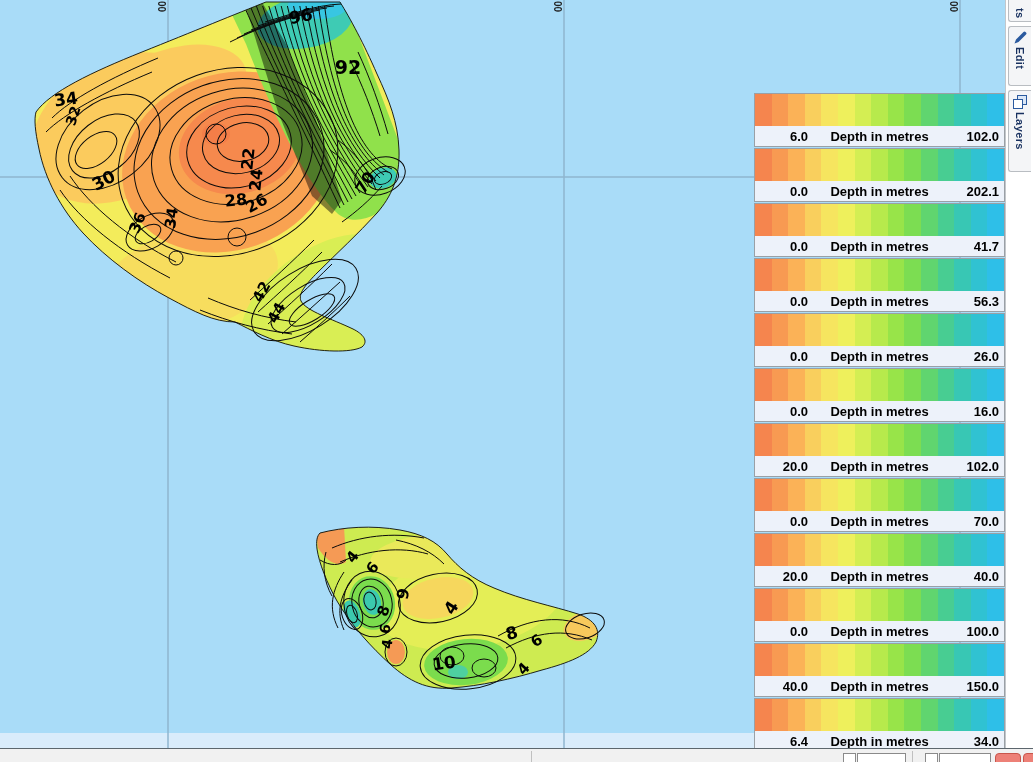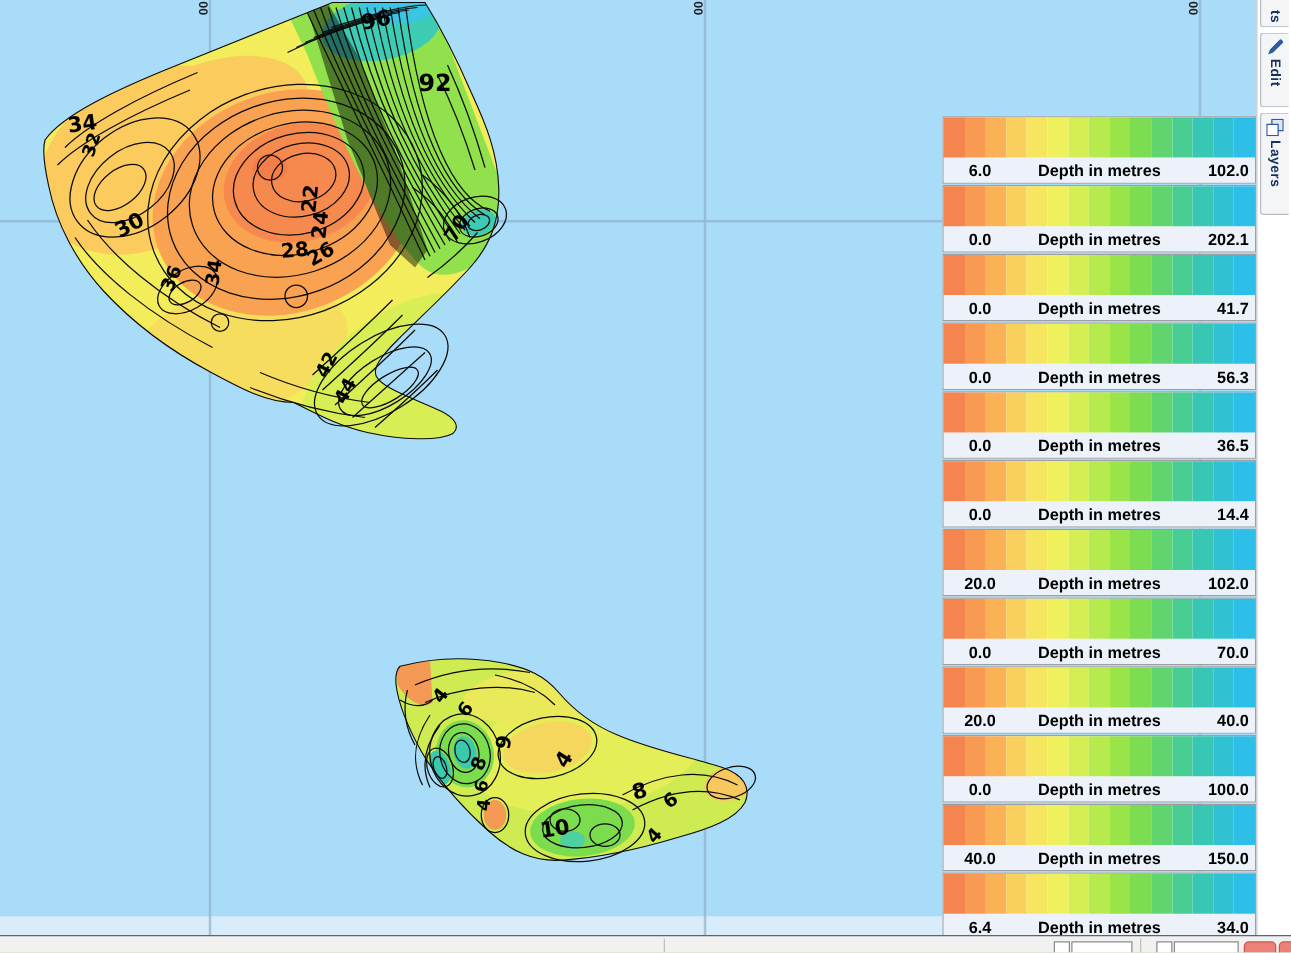--- a/index.html
+++ b/index.html
@@ -18,21 +18,21 @@
   #map-svg .contour{stroke:#0b0b0b;stroke-width:1;fill:none;}
   #map-svg .clabel{font-family:"DejaVu Sans","Liberation Sans",sans-serif;font-weight:bold;fill:#000;}
 
   
   #legend-panel{position:absolute;left:754px;top:93px;width:251px;}
   .legend-entry{box-sizing:border-box;height:54px;margin-bottom:1px;border:1px solid #9aa0a6;background:#fff;}
   .legend-bar{display:flex;height:32px;width:100%;}
   .legend-bar .band{flex:1;}
   .legend-row{display:flex;align-items:center;height:20px;background:#edf2fa;
      font-size:13px;font-weight:bold;color:#000;padding:0 5px;}
-  .legend-min{width:48px;text-align:center;}
+  .legend-min{width:48px;text-align:right;}
   .legend-title{flex:1;text-align:center;}
   .legend-max{width:48px;text-align:right;}
 
   
   #side-tab-strip{position:absolute;left:1005px;top:0;width:28px;height:748px;background:#ffffff;}
   #side-tab-strip .vdivider{position:absolute;left:0;top:0;width:1px;height:748px;background:#c3c7cb;}
   .side-tab{position:absolute;left:3px;width:23px;box-sizing:border-box;
      background:#f4f5f7;border:1px solid #b9bdc2;border-right:none;border-radius:3px 0 0 3px;
      display:flex;flex-direction:column;align-items:center;gap:3px;padding-top:4px;cursor:pointer;}
   .side-tab .tab-label{writing-mode:vertical-rl;font-size:11px;font-weight:bold;color:#17305f;letter-spacing:.4px;}
@@ -340,45 +340,45 @@
           <div class="band" style="background: rgb(124, 221, 82);"></div>
           <div class="band" style="background: rgb(96, 213, 111);"></div>
           <div class="band" style="background: rgb(72, 205, 146);"></div>
           <div class="band" style="background: rgb(56, 199, 180);"></div>
           <div class="band" style="background: rgb(48, 194, 210);"></div>
           <div class="band" style="background: rgb(46, 191, 232);"></div>
         </div>
         <div class="legend-row">
           <div class="legend-min">0.0</div>
           <div class="legend-title">Depth in metres</div>
-          <div class="legend-max">36.5</div>
-        </div>
-      </div>
-      <div class="legend-entry">
-        <div class="legend-bar">
-          <div class="band" style="background: rgb(245, 133, 78);"></div>
-          <div class="band" style="background: rgb(248, 154, 82);"></div>
-          <div class="band" style="background: rgb(251, 178, 87);"></div>
-          <div class="band" style="background: rgb(249, 207, 93);"></div>
-          <div class="band" style="background: rgb(246, 229, 95);"></div>
-          <div class="band" style="background: rgb(238, 240, 92);"></div>
-          <div class="band" style="background: rgb(212, 238, 83);"></div>
-          <div class="band" style="background: rgb(183, 234, 76);"></div>
-          <div class="band" style="background: rgb(152, 228, 73);"></div>
-          <div class="band" style="background: rgb(124, 221, 82);"></div>
-          <div class="band" style="background: rgb(96, 213, 111);"></div>
-          <div class="band" style="background: rgb(72, 205, 146);"></div>
-          <div class="band" style="background: rgb(56, 199, 180);"></div>
-          <div class="band" style="background: rgb(48, 194, 210);"></div>
-          <div class="band" style="background: rgb(46, 191, 232);"></div>
-        </div>
-        <div class="legend-row">
-          <div class="legend-min">0.0</div>
-          <div class="legend-title">Depth in metres</div>
-          <div class="legend-max">14.4</div>
+          <div class="legend-max">26.0</div>
+        </div>
+      </div>
+      <div class="legend-entry">
+        <div class="legend-bar">
+          <div class="band" style="background: rgb(245, 133, 78);"></div>
+          <div class="band" style="background: rgb(248, 154, 82);"></div>
+          <div class="band" style="background: rgb(251, 178, 87);"></div>
+          <div class="band" style="background: rgb(249, 207, 93);"></div>
+          <div class="band" style="background: rgb(246, 229, 95);"></div>
+          <div class="band" style="background: rgb(238, 240, 92);"></div>
+          <div class="band" style="background: rgb(212, 238, 83);"></div>
+          <div class="band" style="background: rgb(183, 234, 76);"></div>
+          <div class="band" style="background: rgb(152, 228, 73);"></div>
+          <div class="band" style="background: rgb(124, 221, 82);"></div>
+          <div class="band" style="background: rgb(96, 213, 111);"></div>
+          <div class="band" style="background: rgb(72, 205, 146);"></div>
+          <div class="band" style="background: rgb(56, 199, 180);"></div>
+          <div class="band" style="background: rgb(48, 194, 210);"></div>
+          <div class="band" style="background: rgb(46, 191, 232);"></div>
+        </div>
+        <div class="legend-row">
+          <div class="legend-min">0.0</div>
+          <div class="legend-title">Depth in metres</div>
+          <div class="legend-max">16.0</div>
         </div>
       </div>
       <div class="legend-entry">
         <div class="legend-bar">
           <div class="band" style="background: rgb(245, 133, 78);"></div>
           <div class="band" style="background: rgb(248, 154, 82);"></div>
           <div class="band" style="background: rgb(251, 178, 87);"></div>
           <div class="band" style="background: rgb(249, 207, 93);"></div>
           <div class="band" style="background: rgb(246, 229, 95);"></div>
           <div class="band" style="background: rgb(238, 240, 92);"></div>

